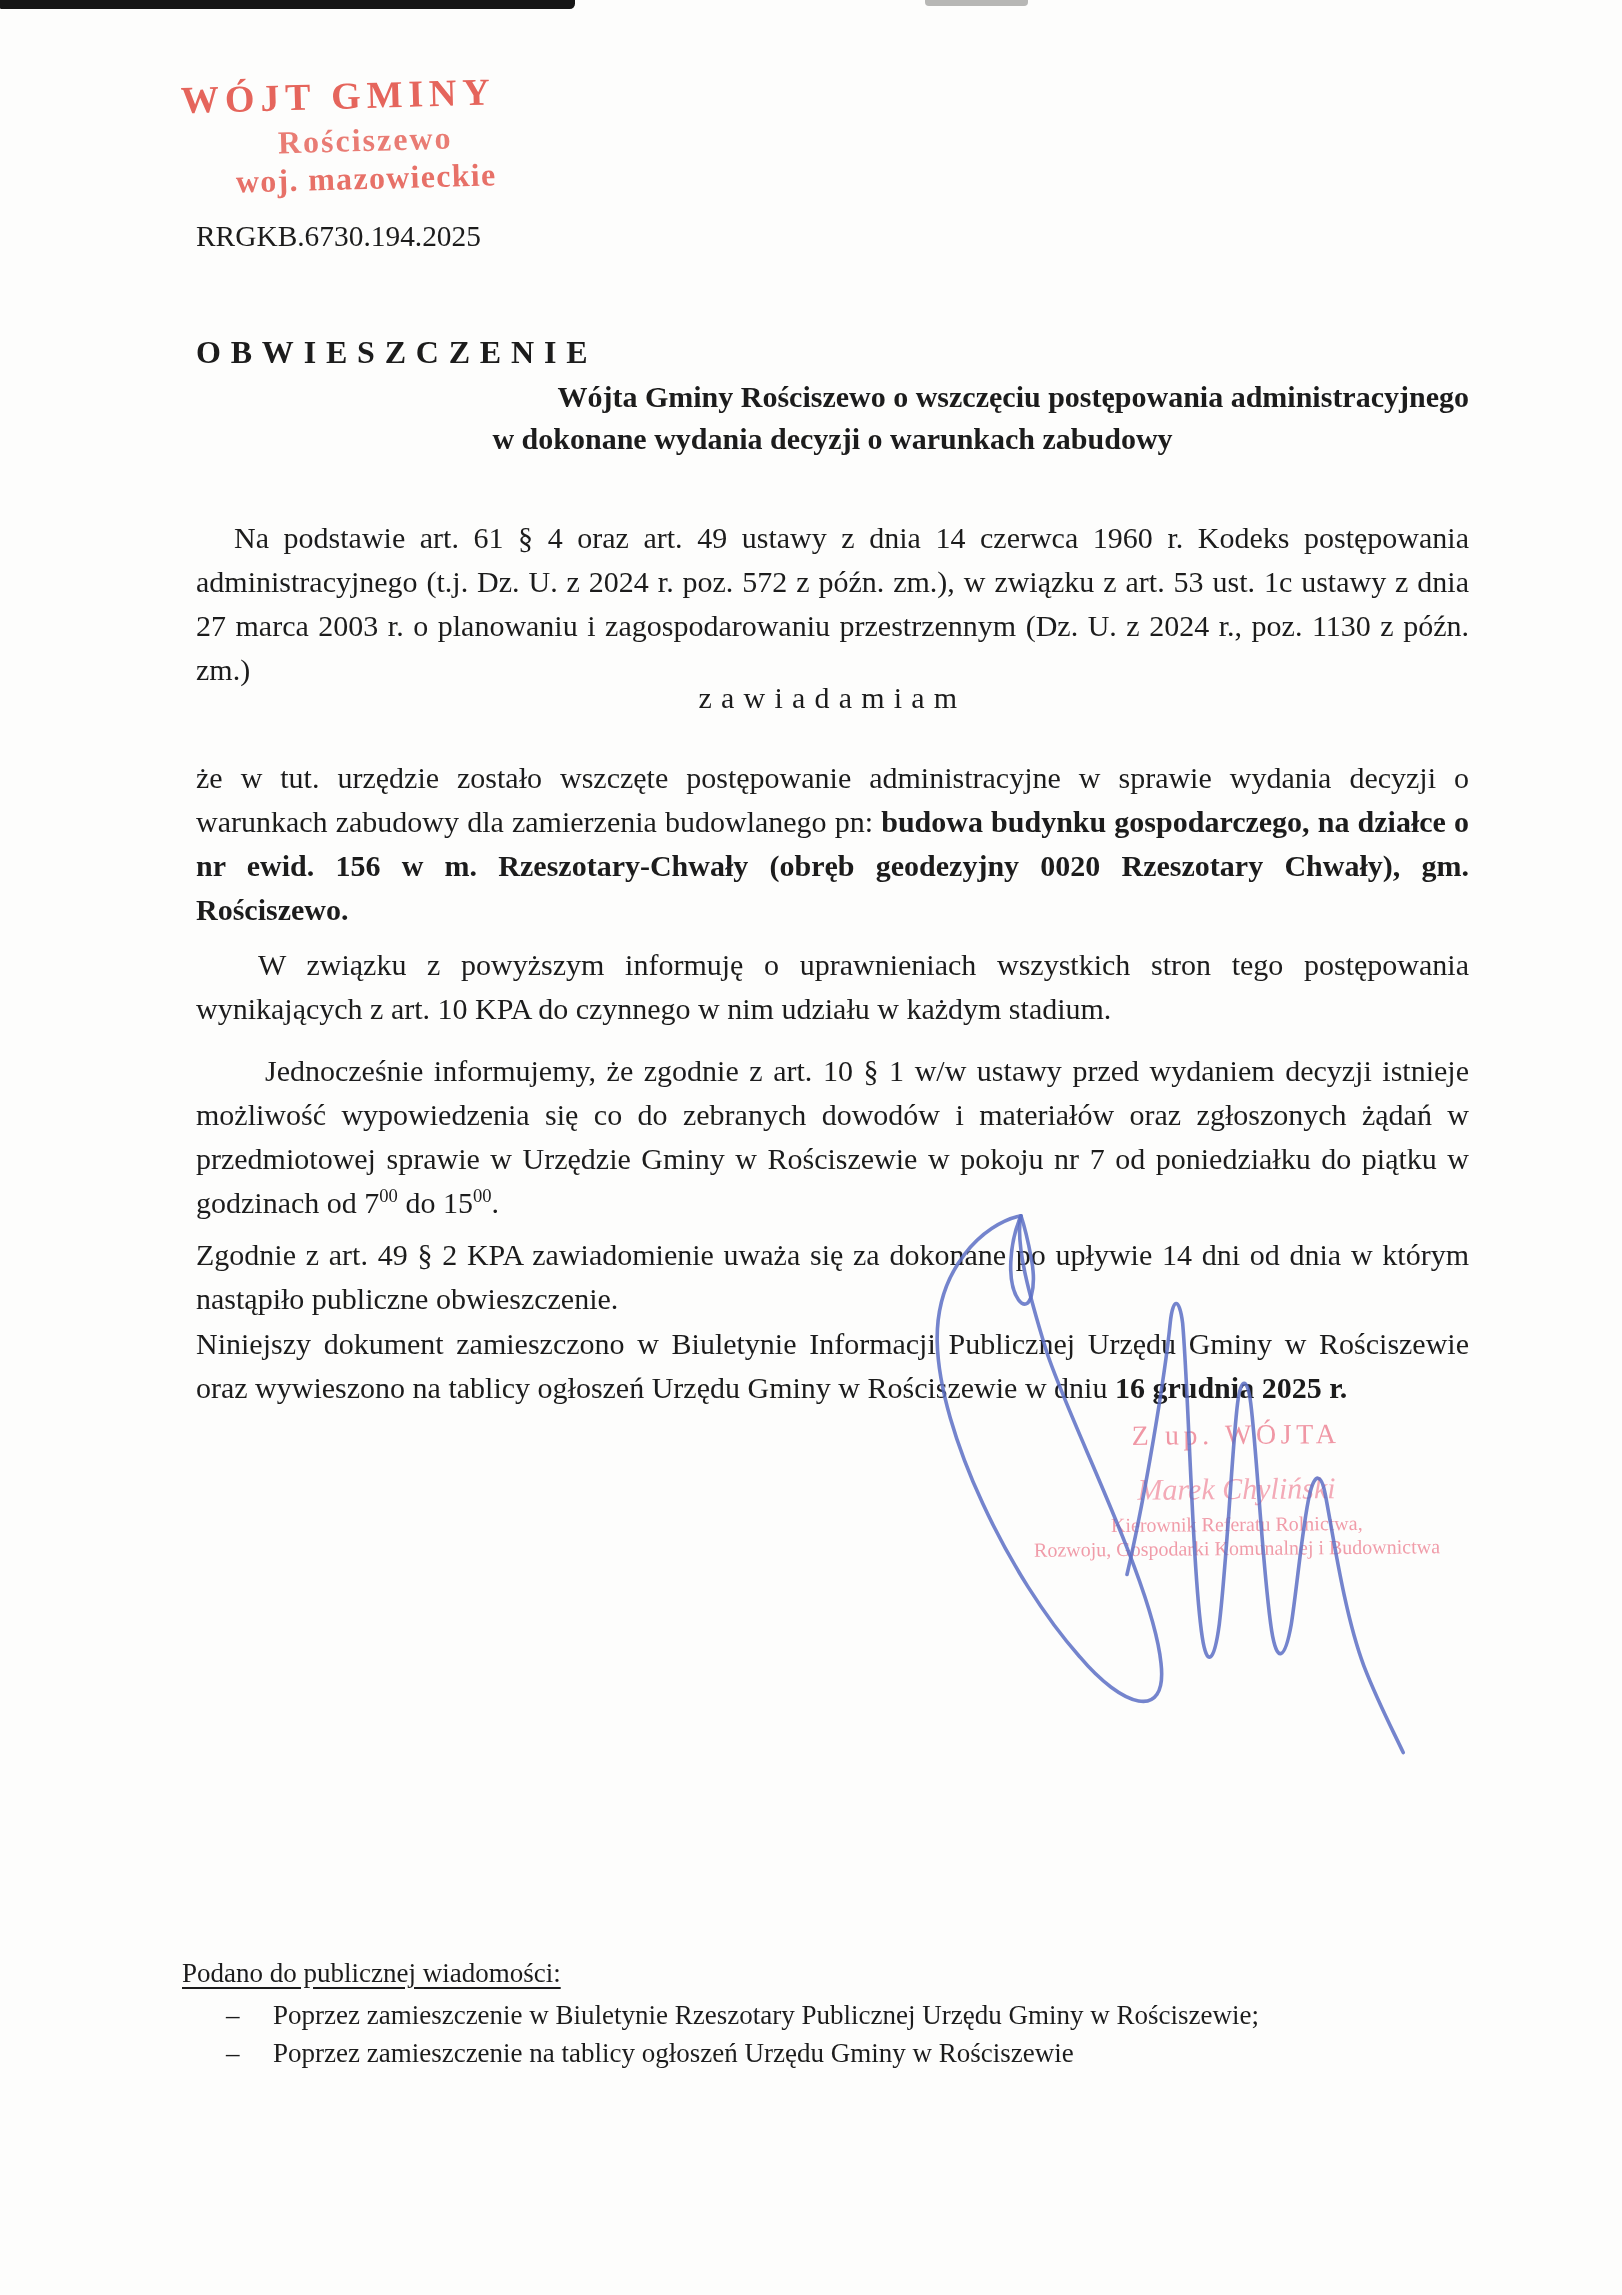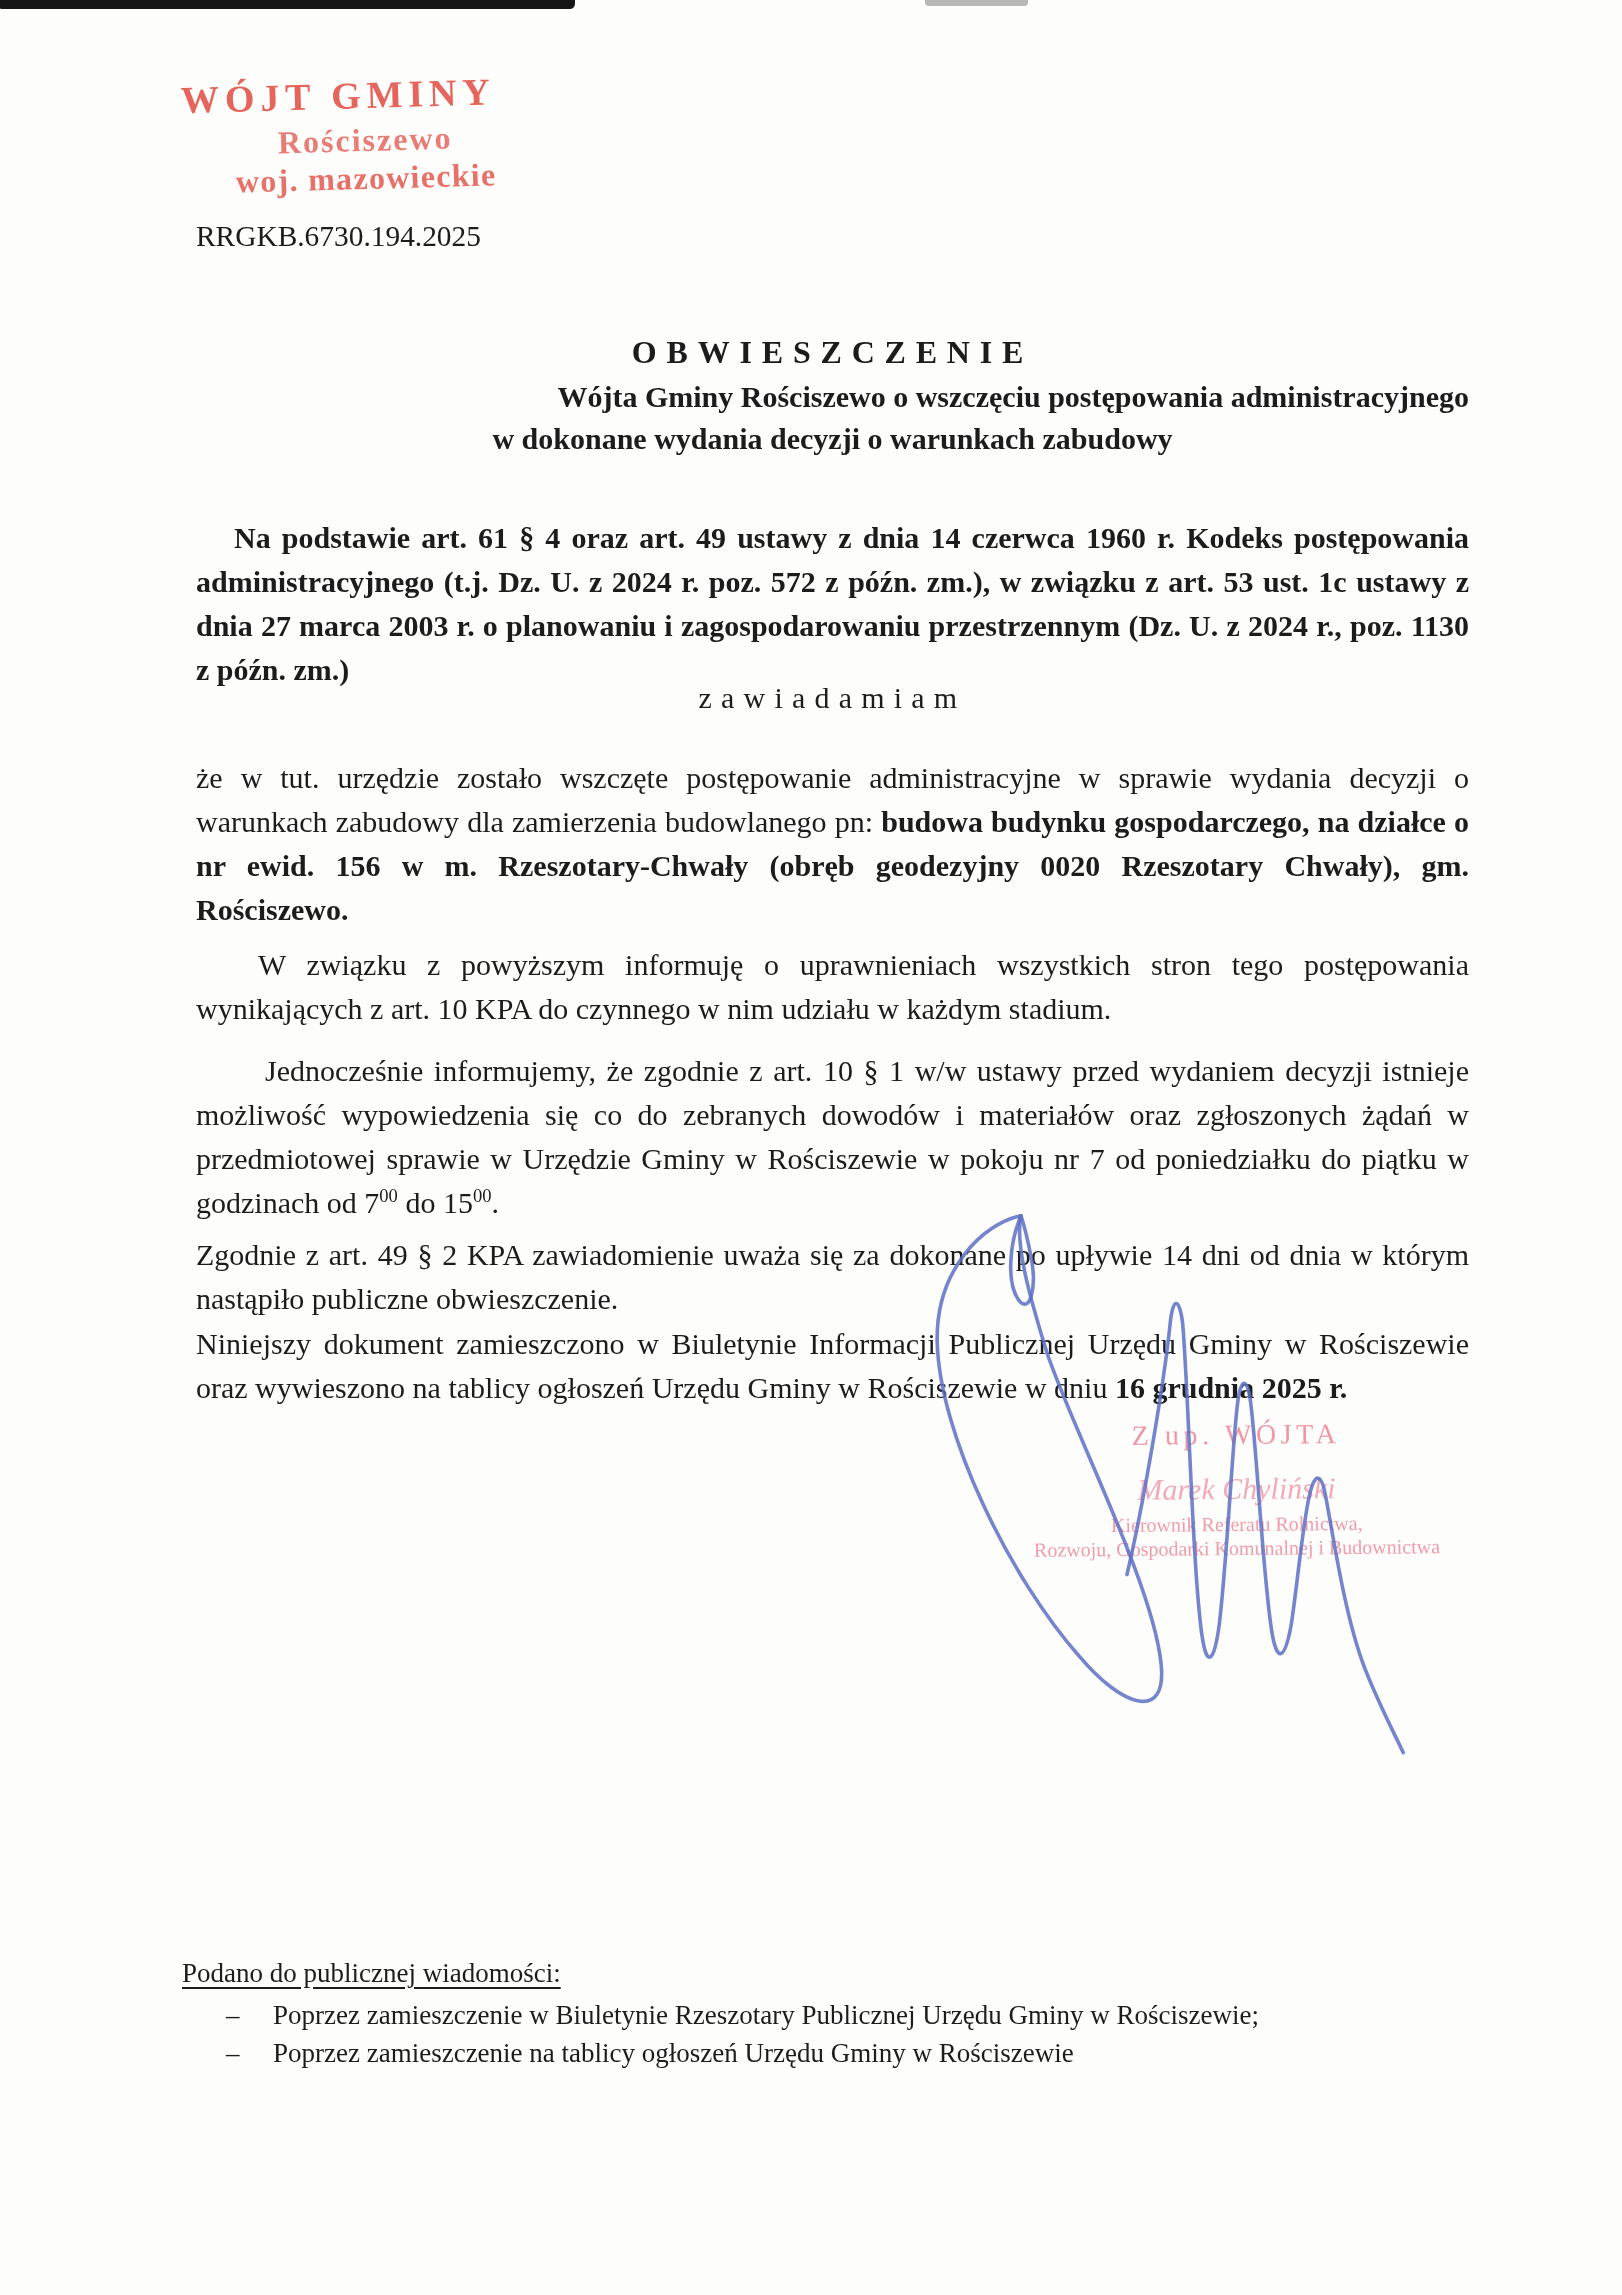--- a/index.html
+++ b/index.html
@@ -44,37 +44,37 @@
     font-size: 29.4px;
   }
   .place-date {
     position: absolute; left: 196px; top: 220px; width: 1273px;
     font-size: 29.4px; text-align: right;
   }
   
   .doc-title {
     position: absolute; left: 196px; top: 334px; width: 1273px;
     font-size: 32px; font-weight: bold; letter-spacing: 9.8px;
-    text-align: center;
+    text-align: left;
   }
   .doc-subtitle1 {
     position: absolute; left: 196px; top: 380px; width: 1273px;
     font-size: 30px; font-weight: bold; text-align: right;
   }
   .doc-subtitle2 {
     position: absolute; left: 196px; top: 422px; width: 1273px;
     font-size: 30px; font-weight: bold; text-align: center;
   }
   
   .para {
     position: absolute; left: 196px; width: 1273px;
     font-size: 30px; line-height: 44px;
     text-align: justify;
   }
-  .para-legal    { top: 486px;  text-indent: 38px; font-weight: bold; }
+  .para-legal    { top: 486px;  text-indent: 38px; }
   .notify-heading {
     position: absolute; left: 196px; top: 681px; width: 1273px;
     font-size: 30px; font-weight: normal; letter-spacing: 9.2px;
     text-align: center;
   }
   .para-notify   { top: 726px; }
   .para-rights   { top: 913px; text-indent: 62px; }
   .para-kpa10    { top: 1019px; text-indent: 69px; }
   .para-49       { top: 1203px; }
   .para-publication { top: 1292px; }

